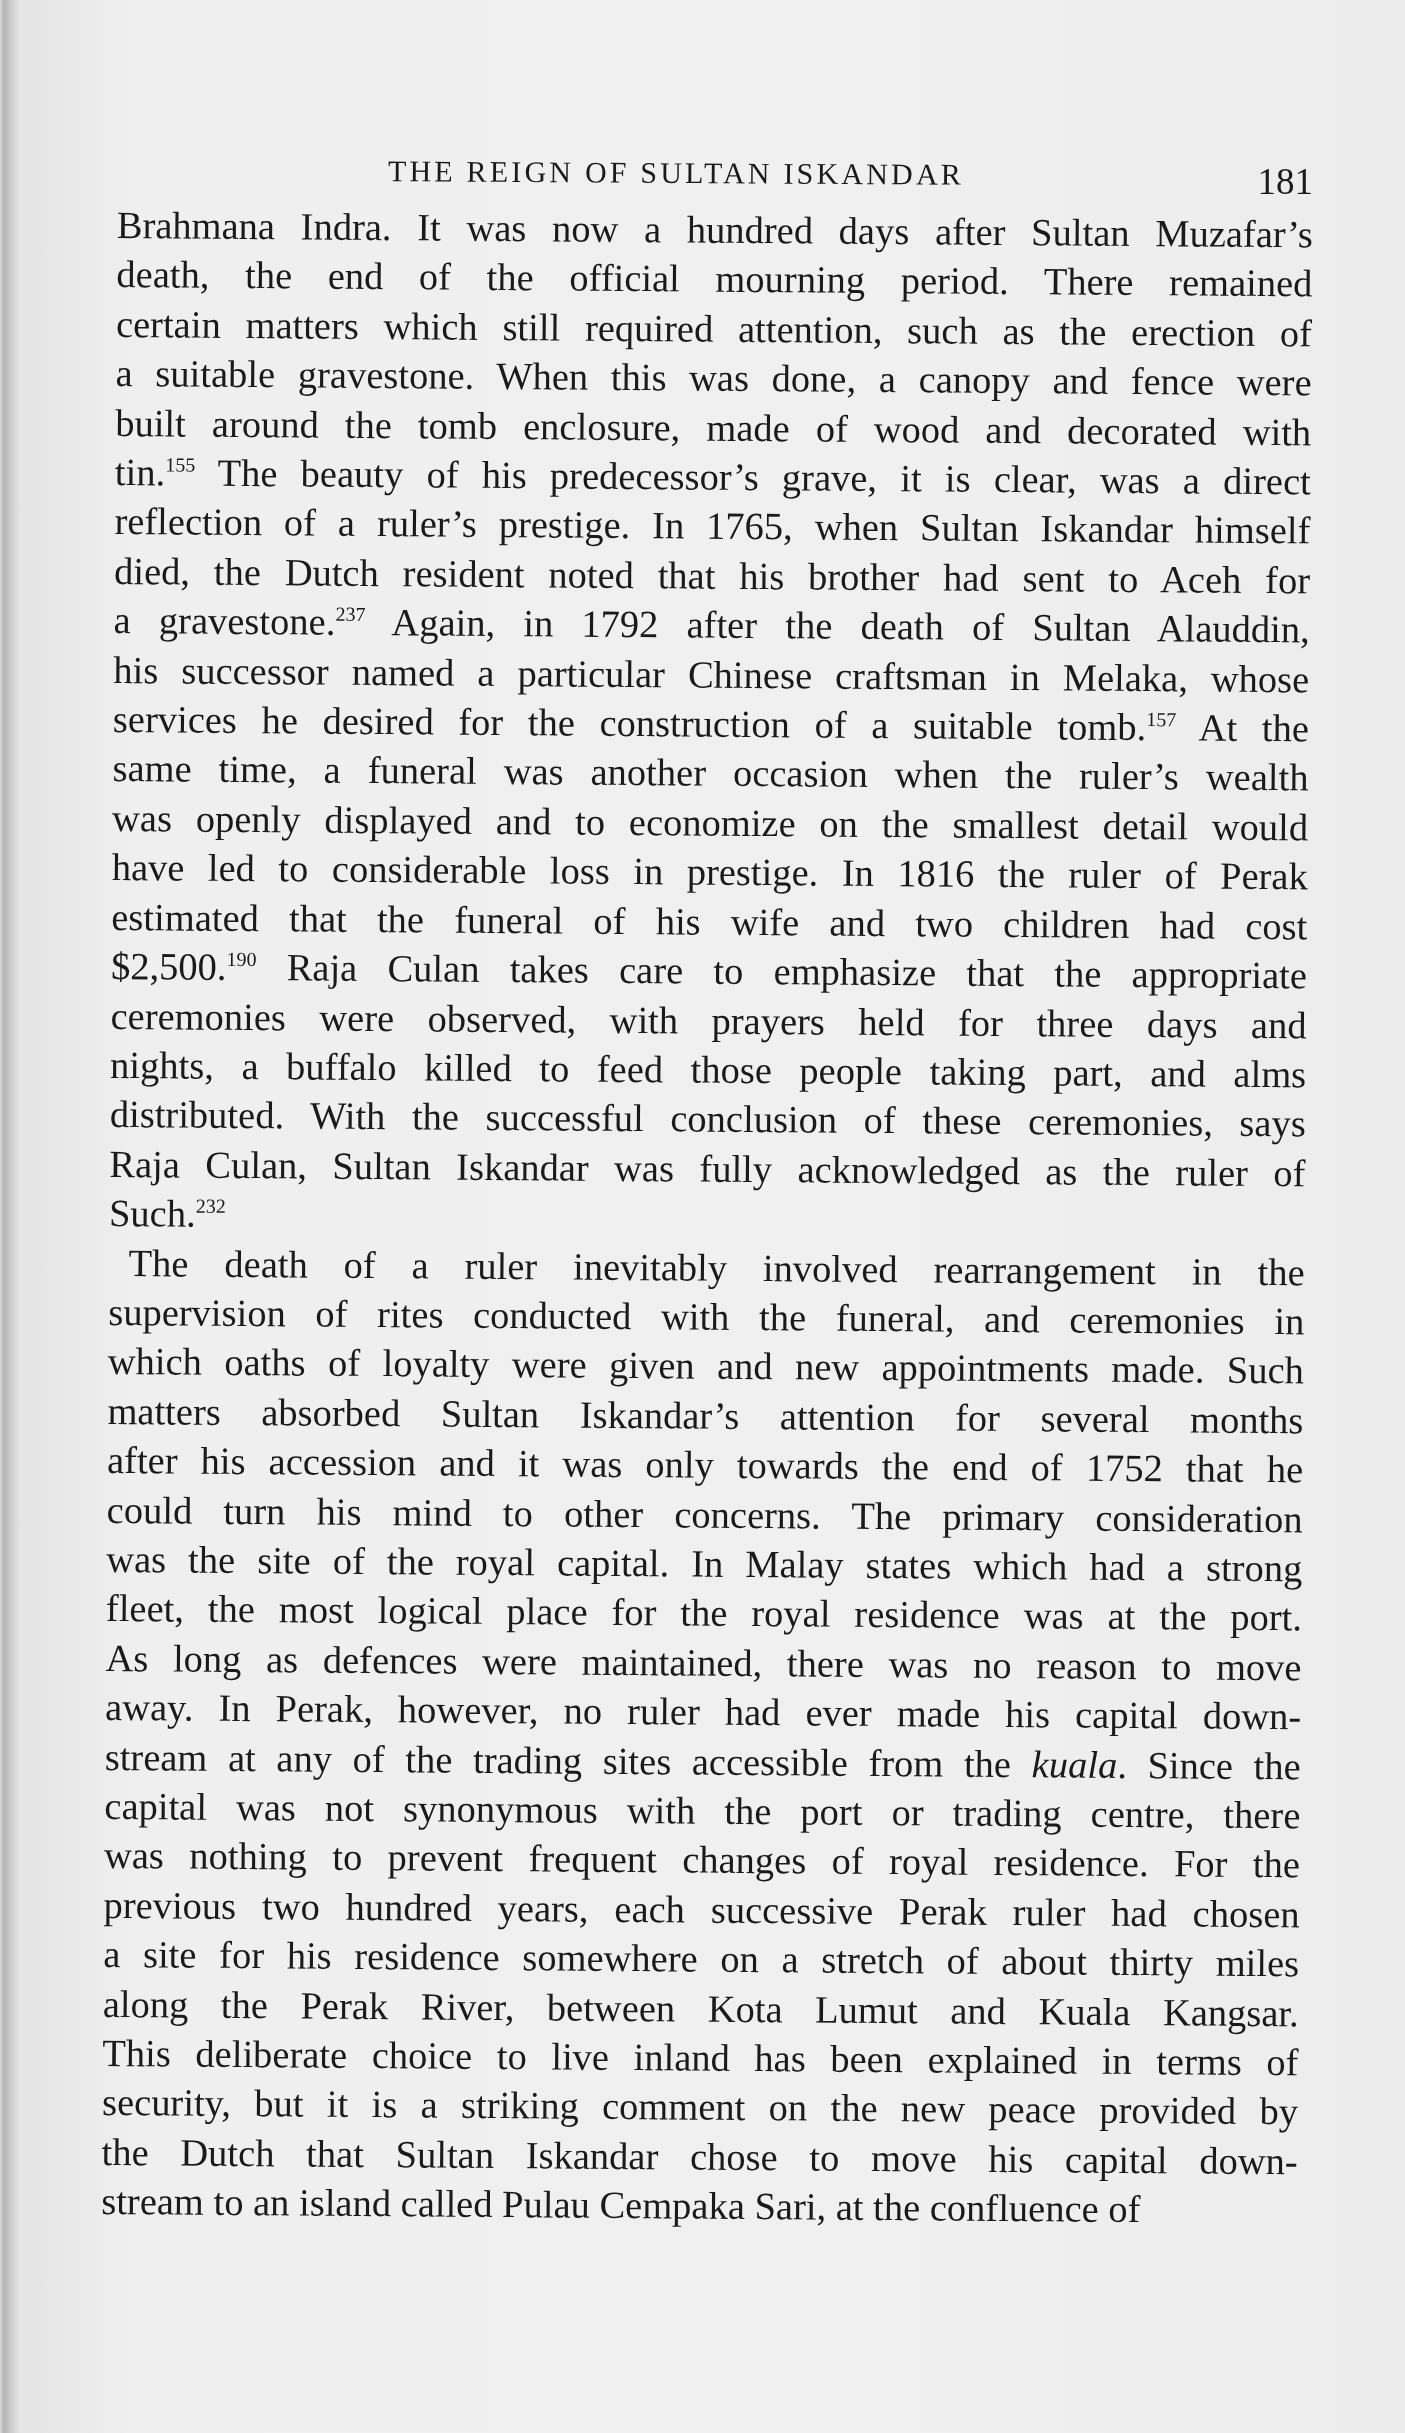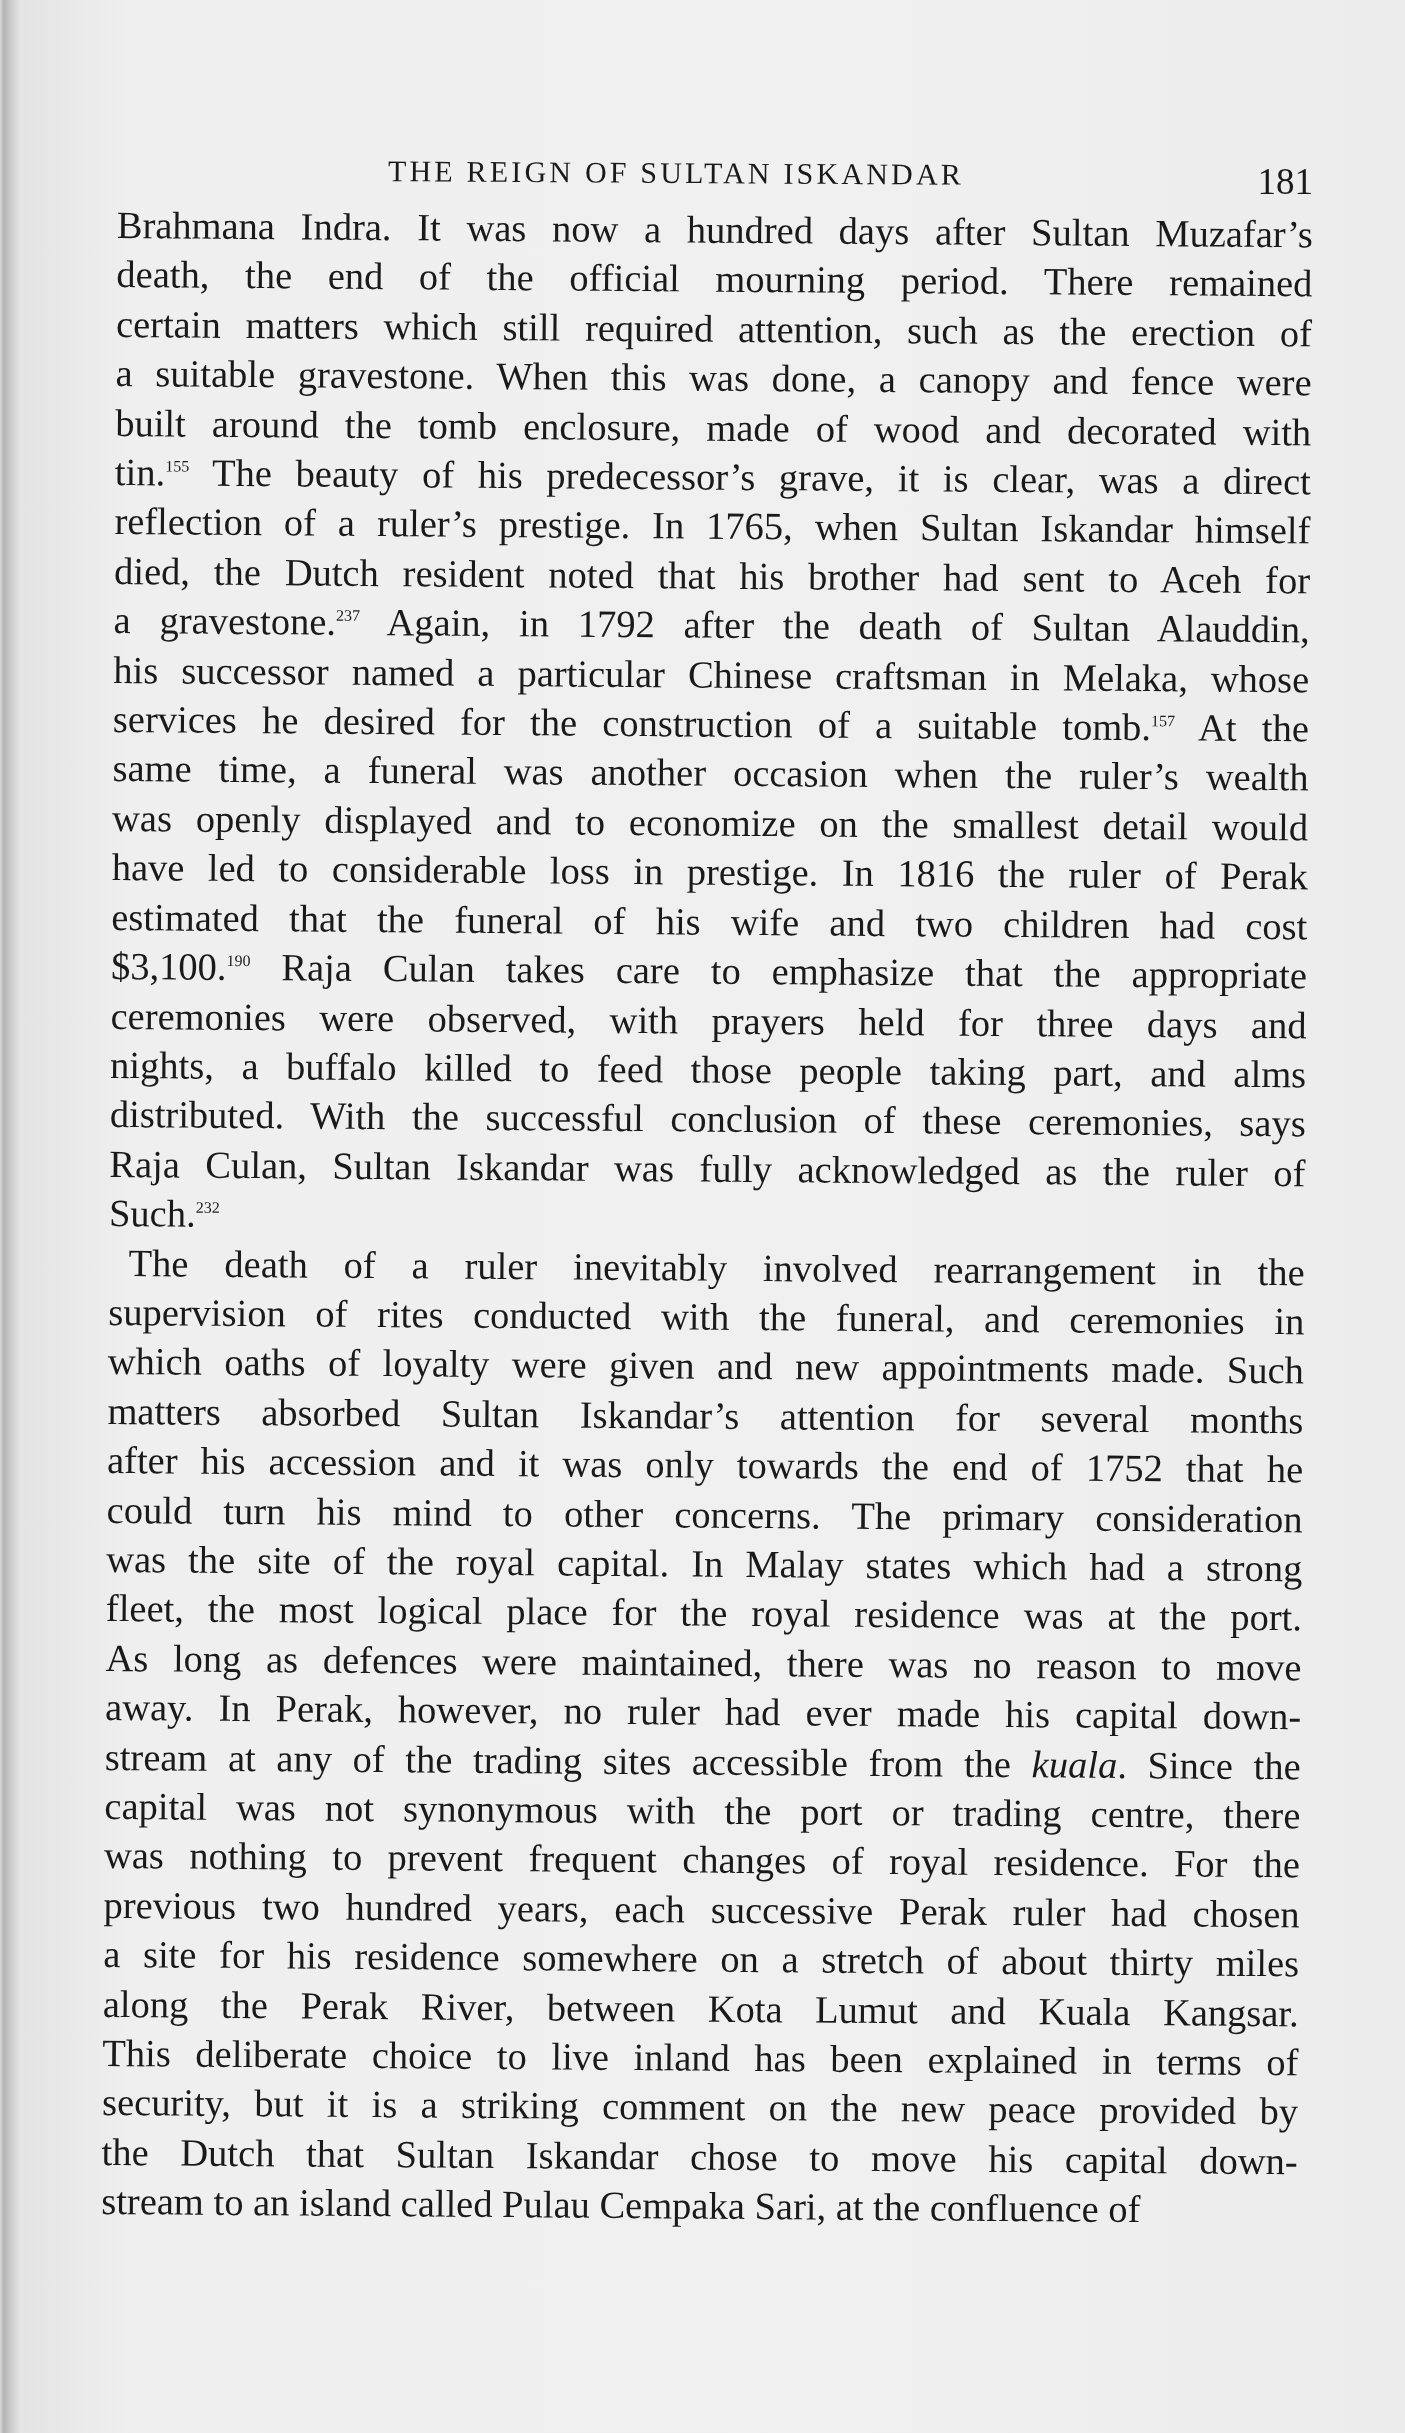--- a/index.html
+++ b/index.html
@@ -37,21 +37,21 @@
   .para {
     margin: 0;
     font-size: 38.5px;
     line-height: 49.4px;
     text-align: justify;
     text-align-last: justify;
   }
   .line { display: block; text-align: justify; text-align-last: justify; white-space: nowrap; }
   .line.last { text-align-last: left; }
   .line.indent { padding-left: 20px; }
-  sup { font-size: 16px; vertical-align: 14px; line-height: 0; }
+  sup { font-size: 20px; vertical-align: 14px; line-height: 0; }
   em { font-style: italic; }
 </style>
 </head>
 <body>
 
 <div class="page-edge"></div>
 <div class="paper"></div>
 
 <div class="running-head">
   <span class="running-title">THE REIGN OF SULTAN ISKANDAR</span>
@@ -68,21 +68,21 @@
       <span class="line"><span>tin.</span><sup>155</sup><span> The beauty of his predecessor’s grave, it is clear, was a direct</span></span>
       <span class="line"><span>reflection of a ruler’s prestige. In 1765, when Sultan Iskandar himself</span></span>
       <span class="line"><span>died, the Dutch resident noted that his brother had sent to Aceh for</span></span>
       <span class="line"><span>a gravestone.</span><sup>237</sup><span> Again, in 1792 after the death of Sultan Alauddin,</span></span>
       <span class="line"><span>his successor named a particular Chinese craftsman in Melaka, whose</span></span>
       <span class="line"><span>services he desired for the construction of a suitable tomb.</span><sup>157</sup><span> At the</span></span>
       <span class="line"><span>same time, a funeral was another occasion when the ruler’s wealth</span></span>
       <span class="line"><span>was openly displayed and to economize on the smallest detail would</span></span>
       <span class="line"><span>have led to considerable loss in prestige. In 1816 the ruler of Perak</span></span>
       <span class="line"><span>estimated that the funeral of his wife and two children had cost</span></span>
-      <span class="line"><span>$3,100.</span><sup>190</sup><span> Raja Culan takes care to emphasize that the appropriate</span></span>
+      <span class="line"><span>$2,500.</span><sup>190</sup><span> Raja Culan takes care to emphasize that the appropriate</span></span>
       <span class="line"><span>ceremonies were observed, with prayers held for three days and</span></span>
       <span class="line"><span>nights, a buffalo killed to feed those people taking part, and alms</span></span>
       <span class="line"><span>distributed. With the successful conclusion of these ceremonies, says</span></span>
       <span class="line"><span>Raja Culan, Sultan Iskandar was fully acknowledged as the ruler of</span></span>
       <span class="line last"><span>Such.</span><sup>232</sup></span>
     </p>
   <p class="para">
       <span class="line indent"><span>The death of a ruler inevitably involved rearrangement in the</span></span>
       <span class="line"><span>supervision of rites conducted with the funeral, and ceremonies in</span></span>
       <span class="line"><span>which oaths of loyalty were given and new appointments made. Such</span></span>

